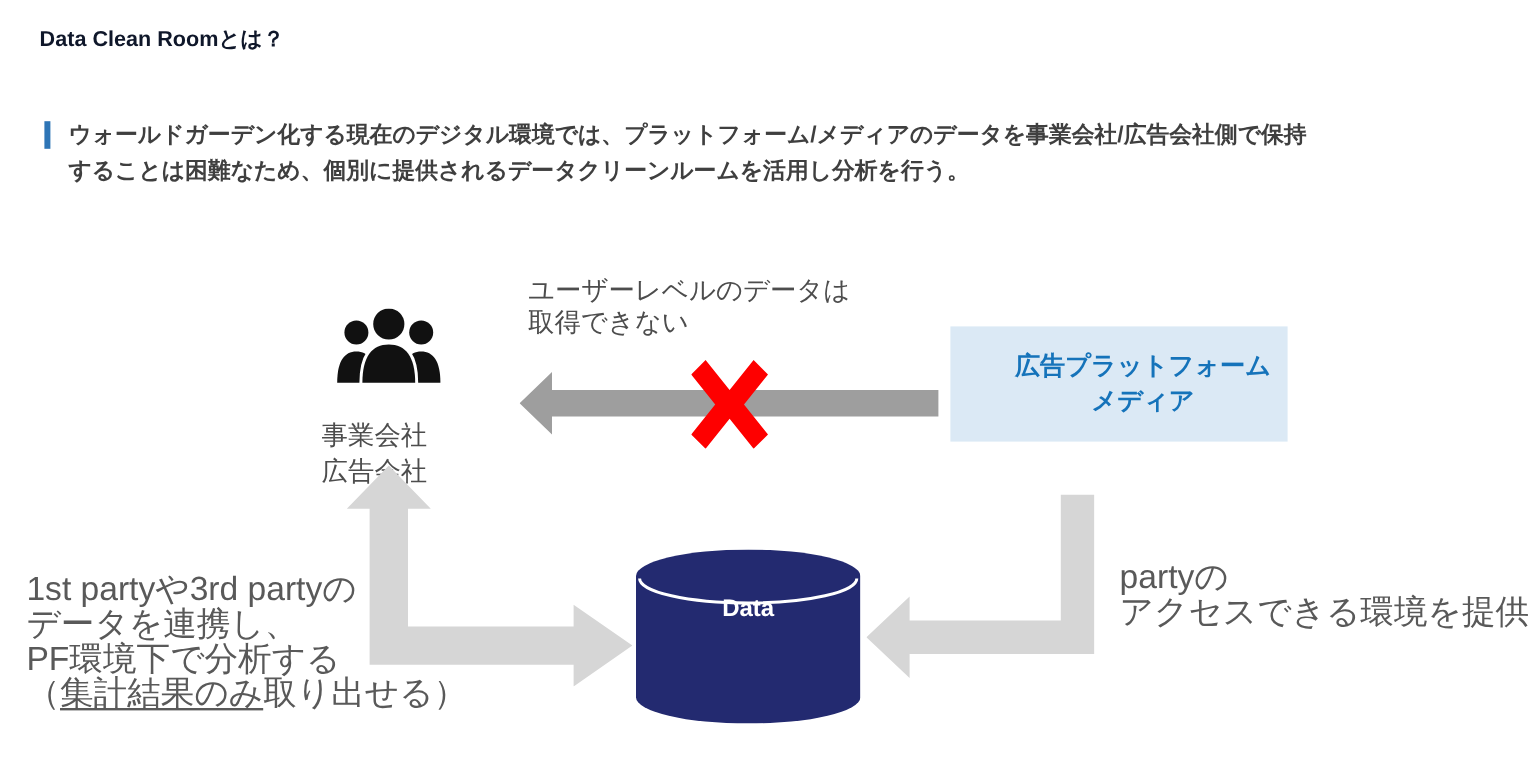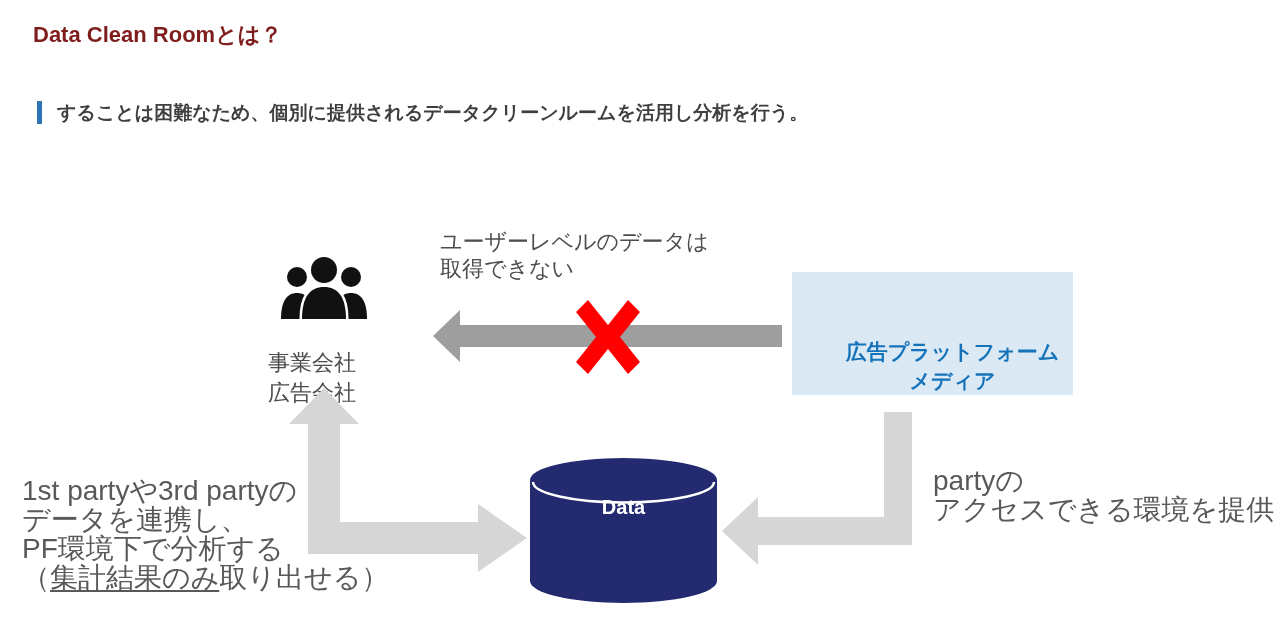--- a/index.html
+++ b/index.html
@@ -4,36 +4,36 @@
 <style>
   * { margin:0; padding:0; box-sizing:border-box; }
   html,body { background:#fff; }
   body { font-family:"Liberation Sans","DejaVu Sans",sans-serif; }
   .stage {
     position:relative; width:1280px; height:641px; background:#ffffff;
     overflow:hidden;
   }
   .abs { position:absolute; }
   .page-title {
-    left:33px; top:20px; font-size:22px; font-weight:bold; color:#7f1d1d;
+    left:33px; top:20px; font-size:18px; font-weight:bold; color:#0f172a;
     letter-spacing:0;
   }
   .lead { left:37px; top:98px; width:1225px; display:flex; }
   .lead-bar { width:5px; height:23px; background:#2e75b6; margin-top:3px; flex:0 0 5px; }
   .lead-text { margin-left:15px; font-size:19px; font-weight:bold; color:#3f3f3f; line-height:30px; }
   .blocked-caption {
     left:440px; top:228px; width:350px; 
     font-size:22px; color:#4d4d4d; line-height:27px;
   }
   .companies-label {
     left:268px; top:322px; font-size:22px; color:#4d4d4d; line-height:30px;margin-top:26px;
   }
   .platform-box {
-    left:792px; top:272px; width:281px; height:123px; background:#dbe9f5;
-    display:flex; flex-direction:column; justify-content:flex-end; align-items:center;
+    left:792px; top:272px; width:281px; height:96px; background:#dbe9f5;
+    display:flex; flex-direction:column; justify-content:center; align-items:center;
     font-size:21px; font-weight:bold; color:#1573ba; line-height:29px; text-align:center;padding-left:40px;
   }
   .dcr-label {
     left:530px; top:494px; width:187px; text-align:center; color:#ffffff;
     font-size:20px; font-weight:bold; line-height:27px;
   }
   .side-note { font-size:28px; color:#595959; line-height:29px; }
   .left-note  { left:22px;  top:476px; }
   .right-note { left:933px; top:466px; }
   .u { text-decoration:underline; text-underline-offset:3px; }
@@ -41,20 +41,21 @@
 </head>
 <body>
 
 <div class="stage">
 
   <div class="abs page-title">Data Clean Roomとは？</div>
 
   <div class="abs lead">
     <div class="lead-bar"></div>
     <div class="lead-text">
+      <div>ウォールドガーデン化する現在のデジタル環境では、プラットフォーム/メディアのデータを事業会社/広告会社側で保持</div>
       <div>することは困難なため、個別に提供されるデータクリーンルームを活用し分析を行う。</div>
     </div>
   </div>
 
   <div class="abs blocked-caption">
     <div>ユーザーレベルのデータは</div>
     <div>取得できない</div>
   </div>
 
   <svg class="abs" style="left:278px; top:257px;" width="92" height="63" viewBox="0 0 92 63">

